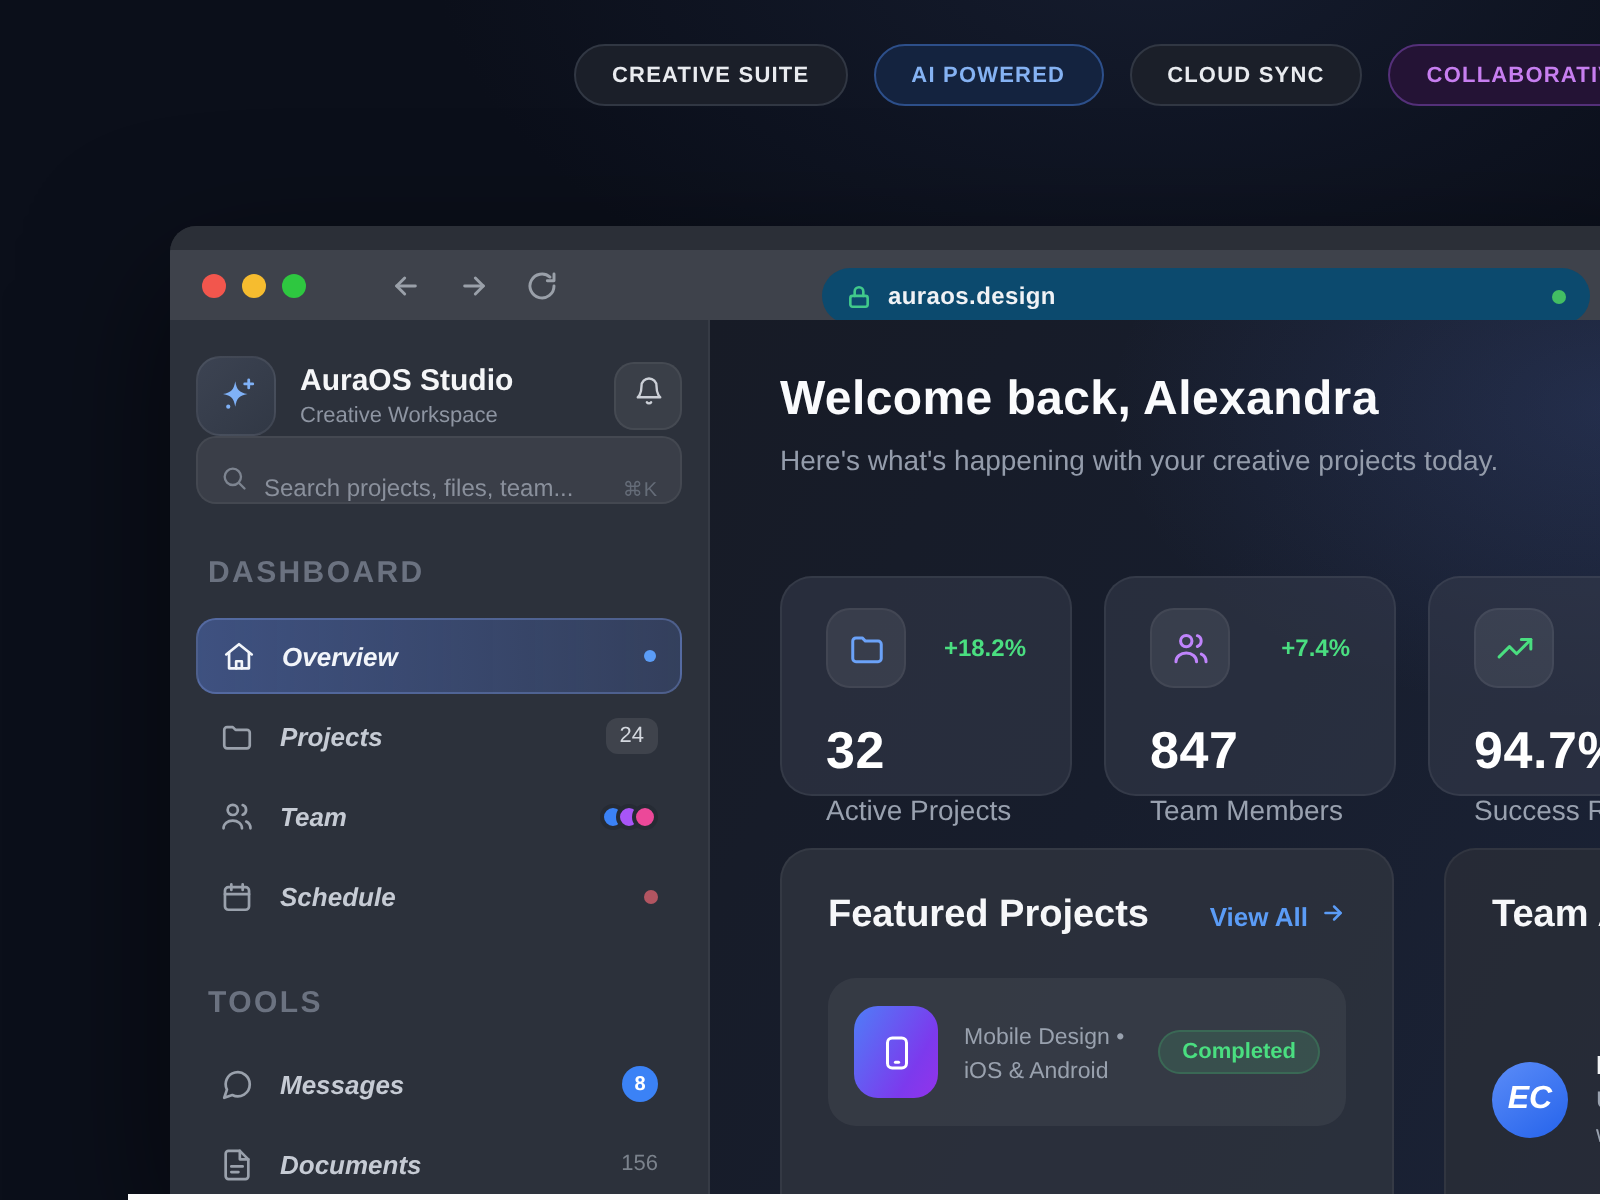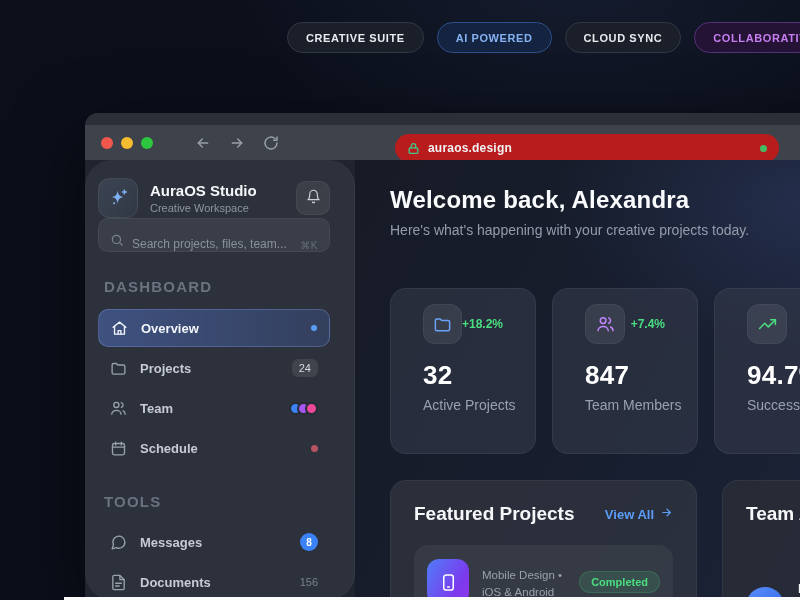--- a/index.html
+++ b/index.html
@@ -27,34 +27,34 @@
     box-shadow:0 25px 70px rgba(0,0,0,.55);
   }
   .tabstrip { height:12px; background:#2b2f37; }
   .chrome { height:35px; background:#3e424b; display:flex; align-items:center; padding:0 16px; position:relative; }
   .lights { display:flex; gap:8px; }
   .light { width:12px; height:12px; border-radius:50%; display:inline-block; }
   .light.red { background:#f2564d; } .light.yellow { background:#f6bc2f; } .light.green { background:#2ec740; }
   .navbtns { display:flex; gap:18px; margin-left:42px; color:#9aa0a9; }
   .navbtns svg { display:block; }
   .urlbar {
-    position:absolute; left:310px; top:9px; width:384px; height:28px;
-    background:#b91c1c; border-radius:14px; display:flex; align-items:center; padding:0 12px;
+    position:absolute; left:326px; top:9px; width:384px; height:28px;
+    background:#0c4a6e; border-radius:14px; display:flex; align-items:center; padding:0 12px;
   }
   .urlbar .lock { color:#41c98b; display:flex; }
   .urlbar .url { margin-left:8px; font-size:12px; font-weight:700; color:#f0f2f5; letter-spacing:.2px; }
   .urlbar .live-dot { margin-left:auto; width:7px; height:7px; border-radius:50%; background:#43bd63; }
 
   
   .appbody { display:flex; height:440px; }
 
   
   .sidebar {
     width:270px; flex:0 0 270px; background:#2c313b;
-    border-right:1px solid rgba(255,255,255,.05); padding:18px 24px 0 13px;border-radius:27px;
+    border-right:1px solid rgba(255,255,255,.05); padding:18px 13px 0 13px;
   }
   .side-head { display:flex; align-items:center; }
   .logo-tile {
     width:40px; height:40px; border-radius:12px; flex:0 0 40px;
     background:linear-gradient(135deg,#3c4352,#313845); border:1px solid rgba(255,255,255,.07);
     display:flex; align-items:center; justify-content:center; color:#7fb1f7;
   }
   .side-title { margin-left:12px; }
   .app-name { font-size:15px; font-weight:700; color:#f5f6f8; }
   .app-tagline { font-size:11px; color:#8e95a2; margin-top:3px; }
@@ -73,21 +73,21 @@
   }
   .searchbox input::placeholder { color:#8a909c; }
   .kbd { font-size:10px; color:#656c78; letter-spacing:.5px; }
   .section-label { margin:26px 0 0 6px; font-size:15px; font-weight:700; letter-spacing:1.2px; color:#6b7280; }
   .nav { margin-top:14px; }
   .nav-item {
     height:38px; margin-bottom:2px; border-radius:10px; display:flex; align-items:center;
     padding:0 12px; color:#c6cbd4; cursor:pointer;
   }
   .nav-item .nicon { display:flex; color:#9aa1ac; }
-  .nav-item .nlabel { margin-left:13px; font-size:13px; font-weight:600; }
+  .nav-item .nlabel { margin-left:13px; font-size:13px; font-weight:600;font-style:italic; }
   .nav-item.active {
     background:linear-gradient(90deg, rgba(78,108,185,.55), rgba(70,96,165,.32));
     border:1px solid rgba(125,155,225,.35);
   }
   .nav-item.active .nicon, .nav-item.active .nlabel { color:#f2f5fa; }
   .nav-acc { margin-left:auto; display:flex; align-items:center; }
   .dot-blue { width:6px; height:6px; border-radius:50%; background:#5b9cf6; }
   .count-chip { background:rgba(255,255,255,.09); border-radius:6px; padding:3px 7px; font-size:11px; color:#d4d8df; }
   .avatar-dots { display:flex; }
   .avatar-dots span { width:13px; height:13px; border-radius:50%; border:2px solid #262b34; }
@@ -105,21 +105,21 @@
     flex:1; position:relative; padding:26px 0 0 35px; overflow:hidden;
     background:
       radial-gradient(ellipse 420px 260px at 95% 10%, rgba(80,105,185,.20), transparent 60%),
       linear-gradient(118deg, #171b26 0%, #171d2c 45%, #1b2337 100%);
   }
   .greeting { font-size:24px; font-weight:700; color:#fafbfd; letter-spacing:.2px; }
   .subtitle { margin-top:8px; font-size:14px; color:#949cab; }
 
   .stats { display:flex; gap:16px; margin-top:50px; }
   .stat-card {
-    width:146px; height:166px; flex:0 0 146px; border-radius:16px; padding:15px 32px;
+    width:146px; height:110px; flex:0 0 146px; border-radius:16px; padding:15px 22px;
     background:rgba(54,60,76,.55); border:1px solid rgba(255,255,255,.06);
   }
   .stat-head { display:flex; align-items:center; }
   .icon-tile {
     width:40px; height:40px; border-radius:12px; background:rgba(255,255,255,.08);
     border:1px solid rgba(255,255,255,.05); display:flex; align-items:center; justify-content:center;
   }
   .ic-blue { color:#6ba2f8; } .ic-purple { color:#c084fc; } .ic-green { color:#4ade80; }
   .stat-change { margin-left:auto; font-size:12px; font-weight:700; color:#4ade80; }
   .stat-value { margin-top:16px; font-size:26px; font-weight:700; color:#ffffff; letter-spacing:.3px; }

